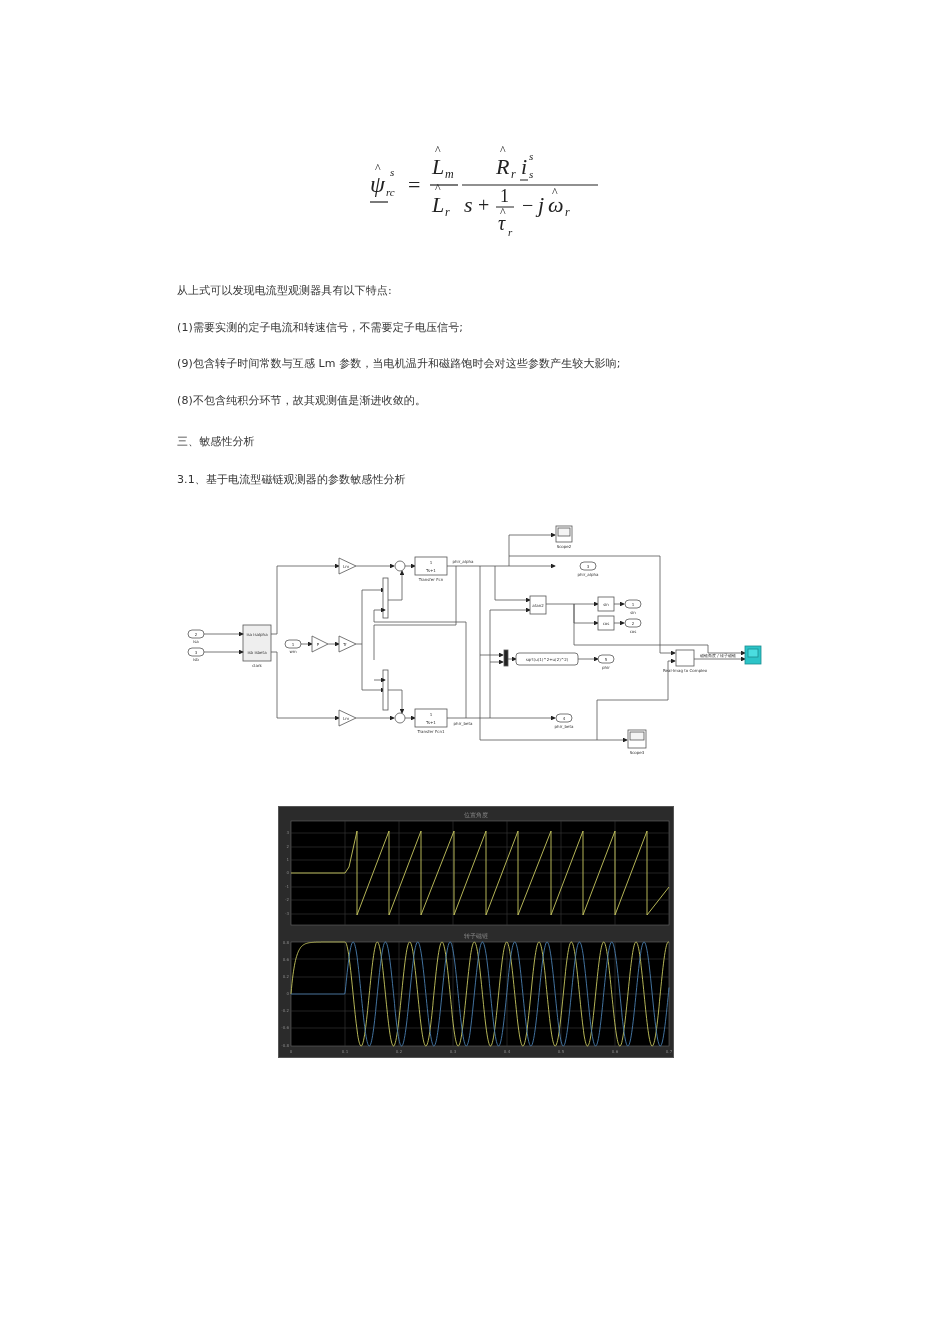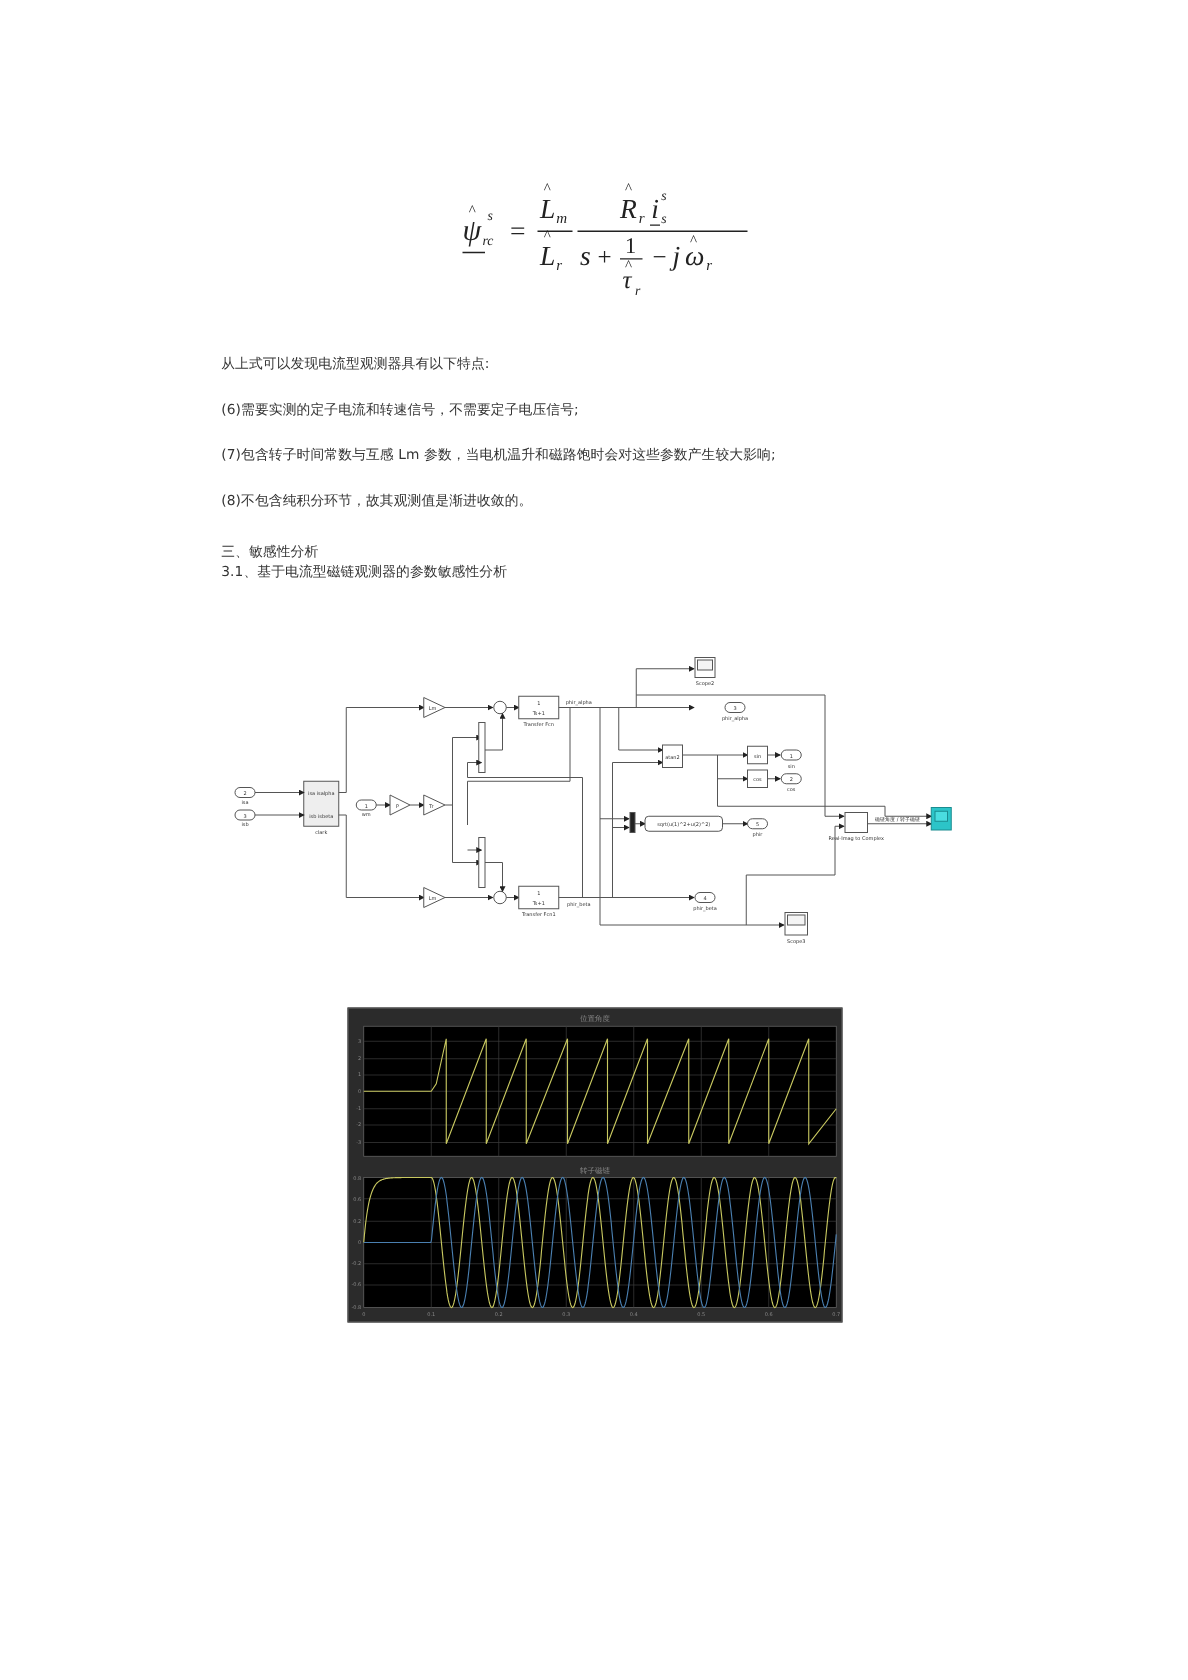--- a/index.html
+++ b/index.html
@@ -53,25 +53,25 @@
       <text x="156" y="72" font-size="20" font-style="normal">−</text>
       <text x="172" y="72" font-size="22">j</text>
       <text x="182" y="72" font-size="22">ω</text>
       <text x="186" y="56" font-size="12" font-style="normal">^</text>
       <text x="199" y="76" font-size="12">r</text>
     </g>
   </svg>
 </div>
 
 <div class="para" style="top:283px">从上式可以发现电流型观测器具有以下特点:</div>
-<div class="para" style="top:320px">(6)需要实测的定子电流和转速信号，不需要定子电压信号;</div>
-<div class="para" style="top:356px">(7)包含转子时间常数与互感 Lm 参数，当电机温升和磁路饱时会对这些参数产生较大影响;</div>
+<div class="para" style="top:320px">(1)需要实测的定子电流和转速信号，不需要定子电压信号;</div>
+<div class="para" style="top:356px">(9)包含转子时间常数与互感 Lm 参数，当电机温升和磁路饱时会对这些参数产生较大影响;</div>
 <div class="para" style="top:393px">(8)不包含纯积分环节，故其观测值是渐进收敛的。</div>
 <div class="para" style="top:434px">三、敏感性分析</div>
-<div class="para" style="top:450px">3.1、基于电流型磁链观测器的参数敏感性分析</div>
+<div class="para" style="top:472px">3.1、基于电流型磁链观测器的参数敏感性分析</div>
 
 <div class="diagram">
   <svg viewBox="180 520 600 240" width="600" height="240">
     <defs>
       <marker id="ar" markerWidth="6" markerHeight="6" refX="5" refY="3" orient="auto">
         <path d="M0,0 L6,3 L0,6 Z" fill="#222"></path>
       </marker>
     </defs>
     <g stroke="#555" stroke-width="0.8" fill="none">
 

